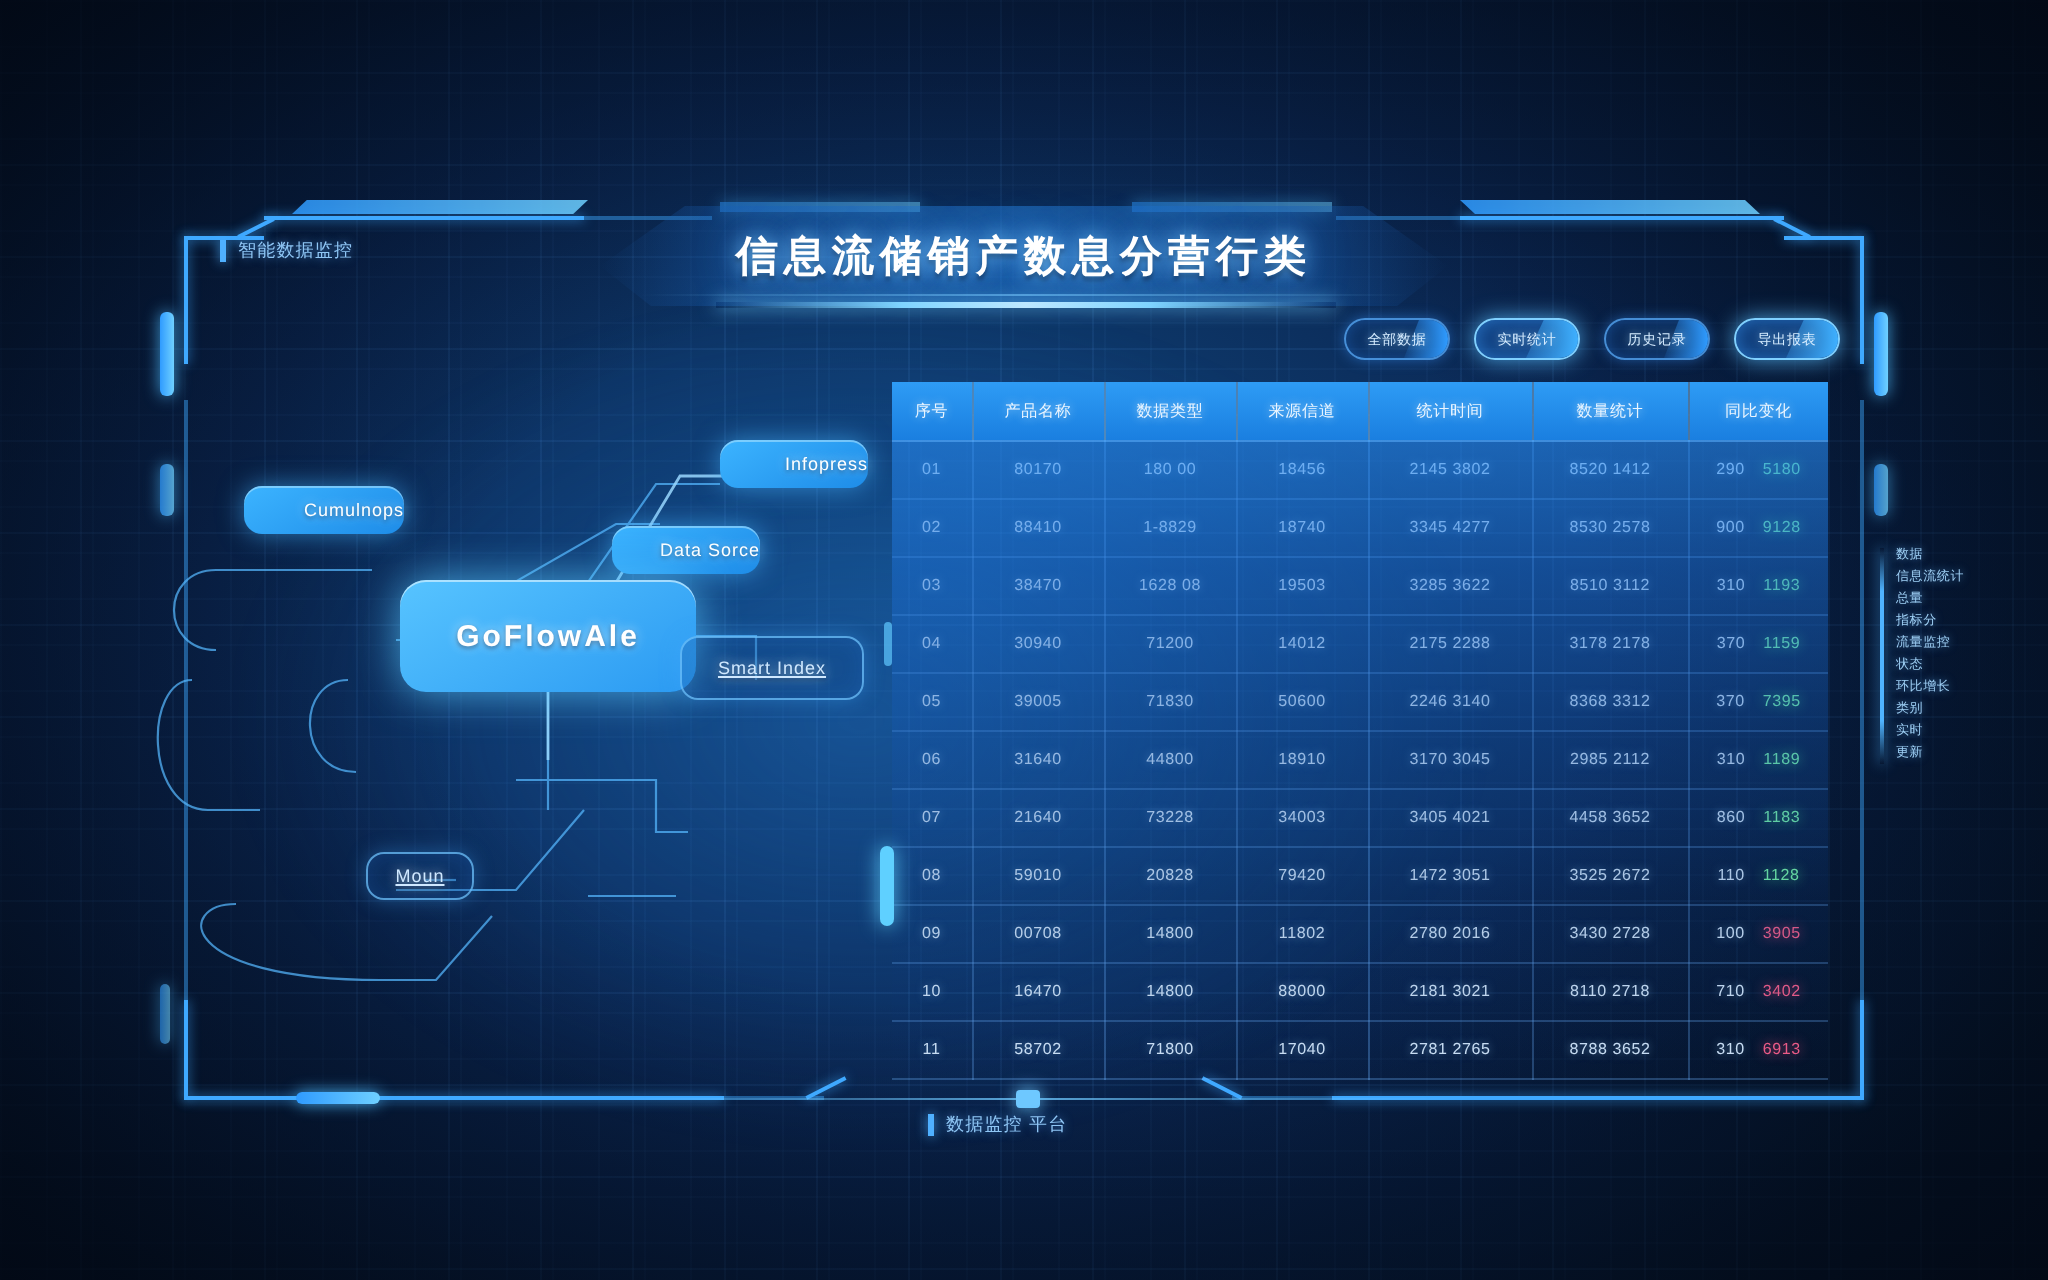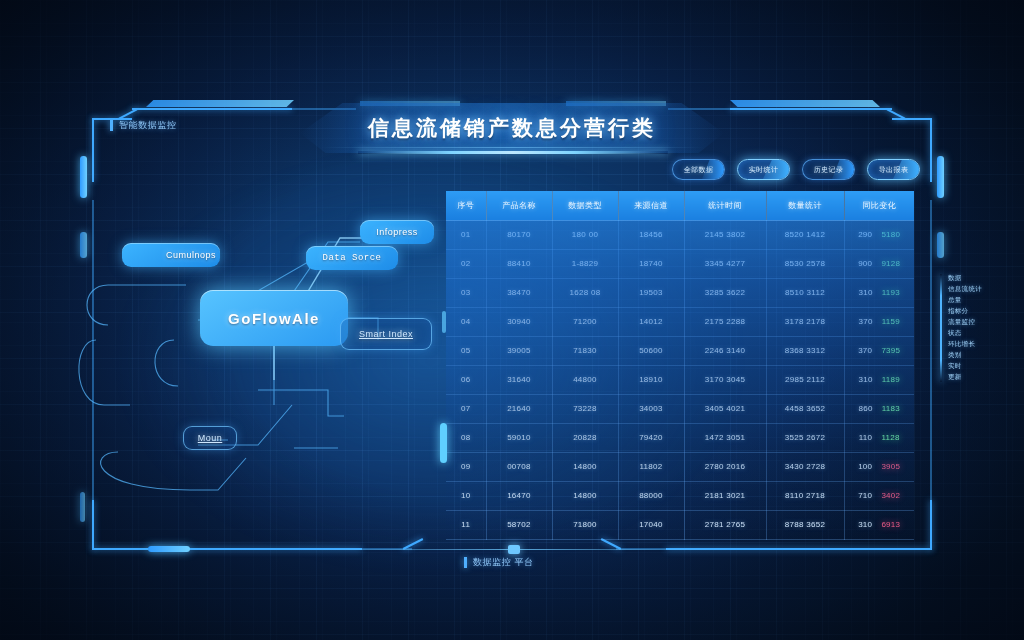--- a/index.html
+++ b/index.html
@@ -117,20 +117,21 @@
   #flow svg{ position:absolute; left:0; top:0; overflow:visible; }
   .node{
     position:absolute; display:flex; align-items:center; justify-content:center;
     border-radius:9px; white-space:nowrap;
     font-size:9px; color:#ffffff; letter-spacing:.5px;
     text-shadow:0 0 6px rgba(200,235,255,.85), 0 1px 2px rgba(0,25,60,.6);
   }
   .node.n-cyan{
     background:linear-gradient(150deg,#3cb4ff,#1e8ce8);
     box-shadow:0 0 13px rgba(70,180,255,.6), inset 0 1px 0 rgba(190,235,255,.5);
+    justify-content:flex-end;
   }
   .node.n-blue{
     background:linear-gradient(150deg,#1b7ae6,#0f57b8);
     box-shadow:0 0 13px rgba(40,130,240,.55), inset 0 1px 0 rgba(130,200,255,.4);
   }
   .node.n-main{
     background:linear-gradient(150deg,#57c4ff,#2b9af2);
     box-shadow:0 0 22px rgba(90,200,255,.75), inset 0 1px 0 rgba(220,245,255,.65);
     font-size:15px; font-weight:bold; border-radius:13px;
     letter-spacing:1.5px;
@@ -298,27 +299,27 @@
       <path d="M40,262 C10,262 10,300 112,300 L140,300 L168,268"></path>
       <path d="M180,200 L250,200 L250,226 L266,226"></path>
       <path d="M216,258 L260,258"></path>
     </g>
     <g fill="none" stroke="#9ad8ff" stroke-width="1.4" opacity="0.85">
       <path d="M150,128 L214,128 L262,48 L284,48"></path>
       <path d="M196,132 L196,190"></path>
     </g>
   </svg>
 
-  <div class="node n-cyan" style="left:44px;  top:53px;  width:98px;  height:24px;padding-left:40px;">
+  <div class="node n-cyan" style="left:44px;  top:53px;  width:80px;  height:24px;padding-left:40px;">
     <span>Cumulnops</span>
   </div>
   <div class="node n-cyan" style="left:282px; top:30px;  width:74px;  height:24px;">
     <span>Infopress</span>
   </div>
-  <div class="node n-cyan" style="left:228px; top:56px;  width:92px;  height:24px;font-family:Liberation Mono, monospace;">
+  <div class="node n-cyan" style="left:228px; top:73px;  width:74px;  height:24px;">
     <span>Data Sorce</span>
   </div>
   <div class="node n-main" style="left:107px; top:100px; width:148px; height:56px;margin-left:15px;">
     <span>GoFlowAle</span>
   </div>
   <div class="node n-outline" style="left:262px; top:128px; width:92px;  height:32px;">
     <span>Smart Index</span>
   </div>
   <div class="node n-outline" style="left:105px; top:236px; width:54px;  height:24px;">
     <span>Moun</span>

